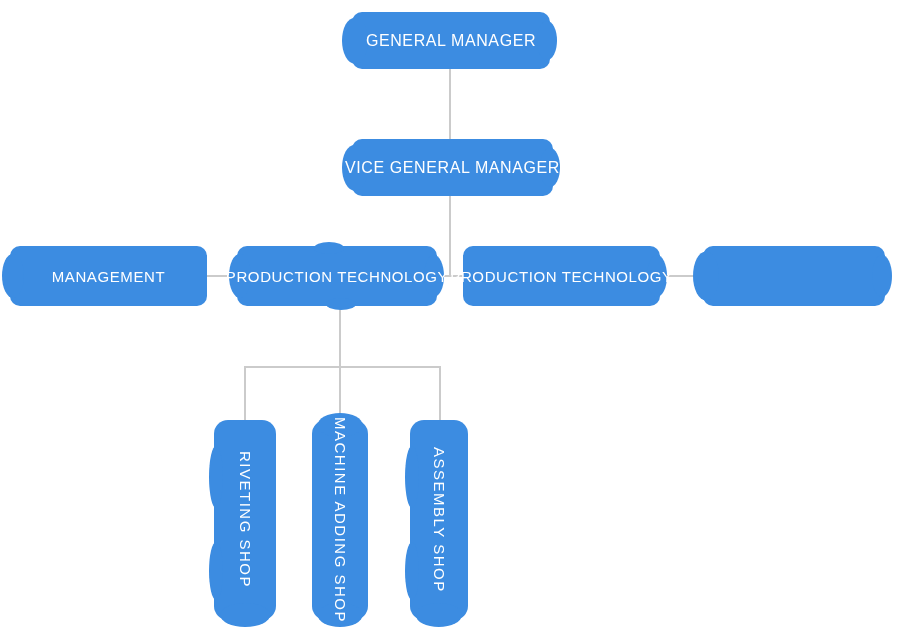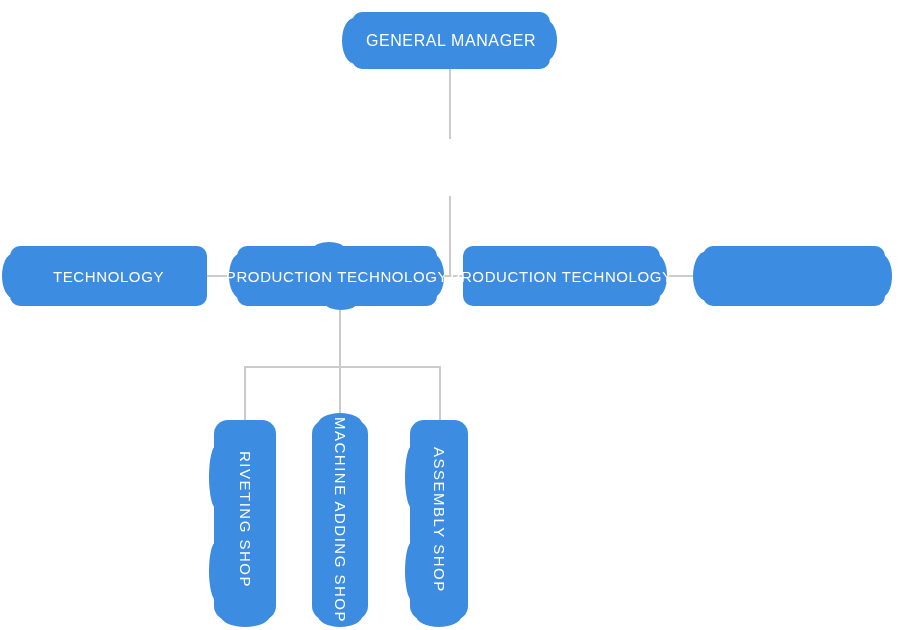--- a/index.html
+++ b/index.html
@@ -104,24 +104,29 @@
   <div class="line h" id="l-shops-bus"></div>
   <div class="line v" id="l-riv-drop"></div>
   <div class="line v" id="l-assy-drop"></div>
 
   <div class="node lvl12" id="n-gm">
     <span class="bulge bl big"></span>
     <span class="bulge br"></span>
     <span class="label">GENERAL MANAGER</span>
   </div>
 
+  <div class="node lvl12" id="n-vgm">
+    <span class="bulge bl big"></span>
+    <span class="bulge br"></span>
+    <span class="label">VICE GENERAL MANAGER</span>
+  </div>
 
   <div class="node lvl3" id="n-mgmt">
     <span class="bulge bl"></span>
-    <span class="label">TECHNOLOGY</span>
+    <span class="label">MANAGEMENT</span>
   </div>
 
   <div class="node lvl3" id="n-pt1">
     <span class="bulge bl"></span>
     <span class="bulge br"></span>
     <span class="bulge bt-sm"></span>
     <span class="bulge bb-sm"></span>
     <span class="label">PRODUCTION TECHNOLOGY</span>
   </div>
 

